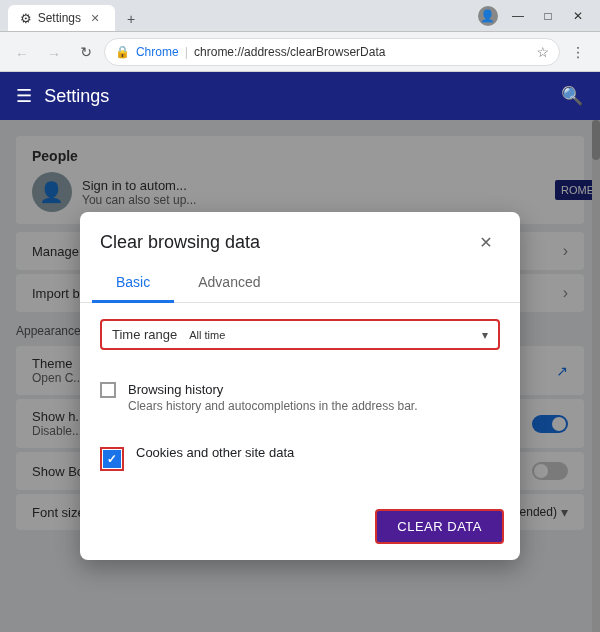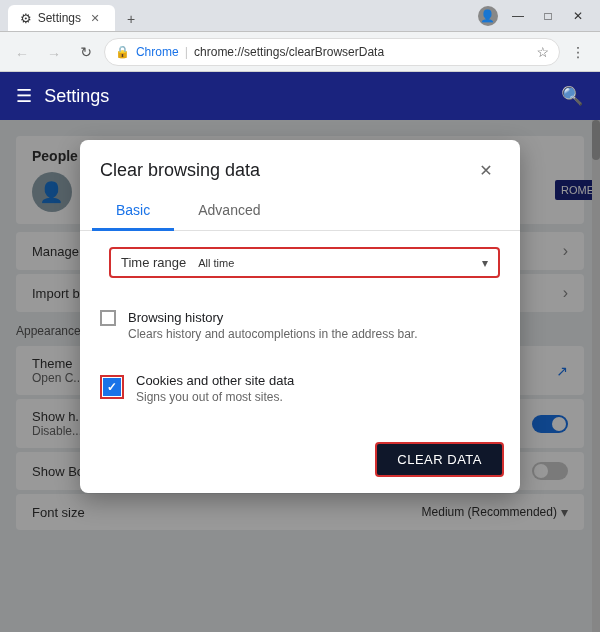--- a/index.html
+++ b/index.html
@@ -177,21 +177,21 @@
       padding: 4px 6px;
       border-radius: 2px 0 0 2px;
     }
 
     
     .overlay {
       position: absolute;
       top: 0; left: 0; right: 0; bottom: 0;
       background: rgba(0,0,0,0.4);
       display: flex;
-      align-items: flex-start;
+      align-items: center;
       justify-content: center;
       padding-top: 20px;
       z-index: 100;
     }
     .dialog {
       background: #fff;
       border-radius: 8px;
       width: 440px;
       box-shadow: 0 8px 24px rgba(0,0,0,0.3);
       padding: 0;
@@ -238,21 +238,20 @@
 
     
     .time-range-row {
       display: flex;
       align-items: center;
       gap: 12px;
       border: 2px solid #d32f2f;
       border-radius: 4px;
       padding: 6px 10px;
       margin-bottom: 16px;
-      margin-left: 9px;
     }
     .time-range-label { font-size: 13px; color: #333; white-space: nowrap; }
     .time-range-select {
       flex: 1;
       border: none;
       font-size: 11px;
       color: #333;
       outline: none;
       cursor: pointer;
       background: transparent;
@@ -306,21 +305,21 @@
       border-radius: 4px;
       cursor: pointer;
       letter-spacing: 0.5px;
       text-transform: uppercase;
     }
     .btn-clear {
       padding: 8px 20px;
       font-size: 13px;
       font-weight: 500;
       color: #fff;
-      background: #0f172a;
+      background: #4c1d95;
       border: 2px solid #d32f2f;
       border-radius: 4px;
       cursor: pointer;
       letter-spacing: 0.5px;
       text-transform: uppercase;
     }
 
     
     .scroll-track {
       position: absolute;
@@ -374,21 +373,21 @@
 </div>
 
 <div class="address-bar">
   <div class="nav-btn disabled">←</div>
   <div class="nav-btn disabled">→</div>
   <div class="nav-btn">↻</div>
   <div class="url-box">
     <span class="lock-icon">🔒</span>
     <span class="url-source">Chrome</span>
     <span style="color:#ccc;font-size:13px;">|</span>
-    <span class="url-text">chrome://settings/clearBrowserData</span>
+    <span class="url-text">chrome://address/clearBrowserData</span>
     <span class="star-icon">☆</span>
   </div>
   <div class="nav-btn">⋮</div>
 </div>
 
 <div class="page-area">
 
   <div class="page-header">
     <span class="hamburger">☰</span>
     <span class="page-title">Settings</span>
@@ -485,21 +484,20 @@
               <div class="item-desc">Clears history and autocompletions in the address bar.</div>
             </div>
           </div>
 
           <div class="checkbox-item">
             <div style="border:2px solid #d32f2f;padding:1px;display:inline-block;flex-shrink:0;margin-top:2px;">
               <div class="checkbox-checked-blue"></div>
             </div>
             <div class="item-text">
               <div class="item-title">Cookies and other site data</div>
-              <div class="item-desc">Signs you out of most sites.</div>
             </div>
           </div>
 
         </div>
 
         <div class="dialog-footer">
           <button class="btn-clear">CLEAR DATA</button>
         </div>
       </div>
     </div>

